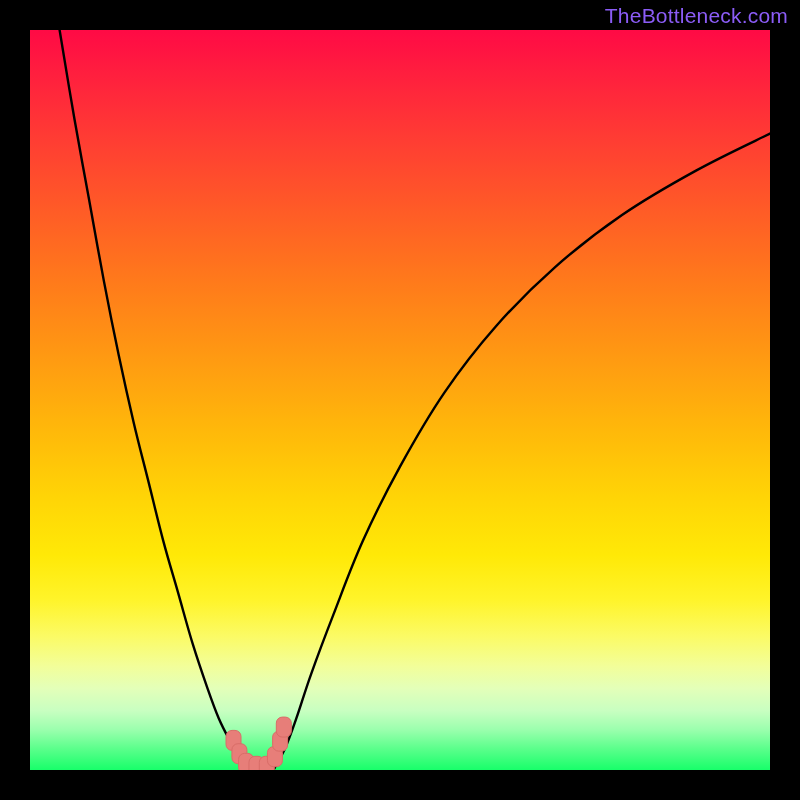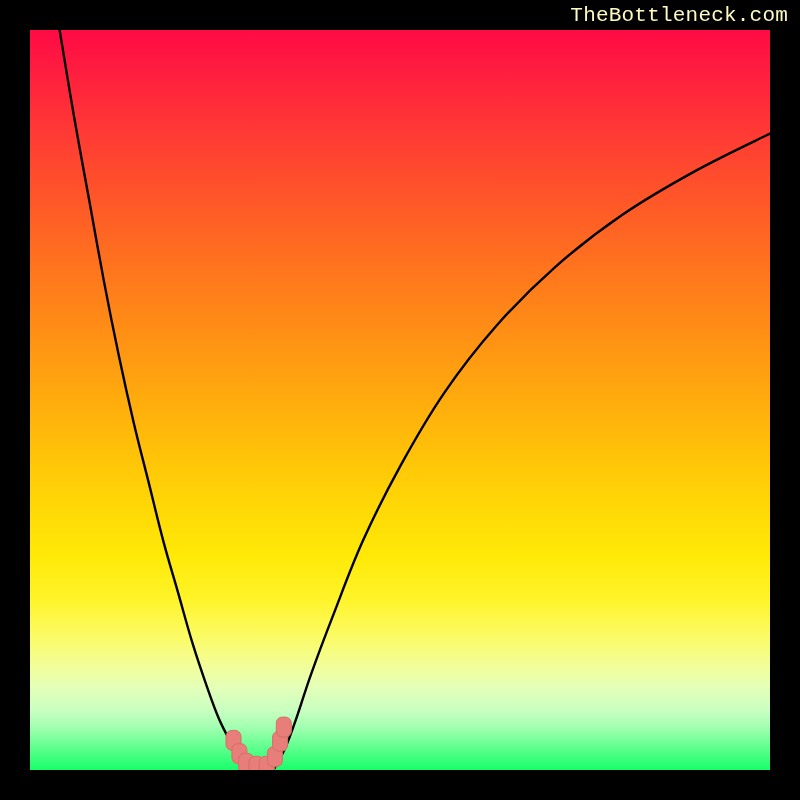--- a/index.html
+++ b/index.html
@@ -45,25 +45,24 @@
       #c8ffc1 92%,
       #9cffae 94.5%,
       #5eff8d 97%,
       #18ff6a 100%
     );
   }
   .watermark {
     position: absolute;
     top: 4px;
     right: 12px;
-    color: #fef9c3;
+    color: #8b5cf6;
     font-size: 21px;
     letter-spacing: 0.2px;
     user-select: none;
-    font-family: Liberation Mono, monospace;
   }
   svg.curve {
     position: absolute;
     inset: 0;
   }
 </style>
 </head>
 <body>
 
 <div class="frame">

